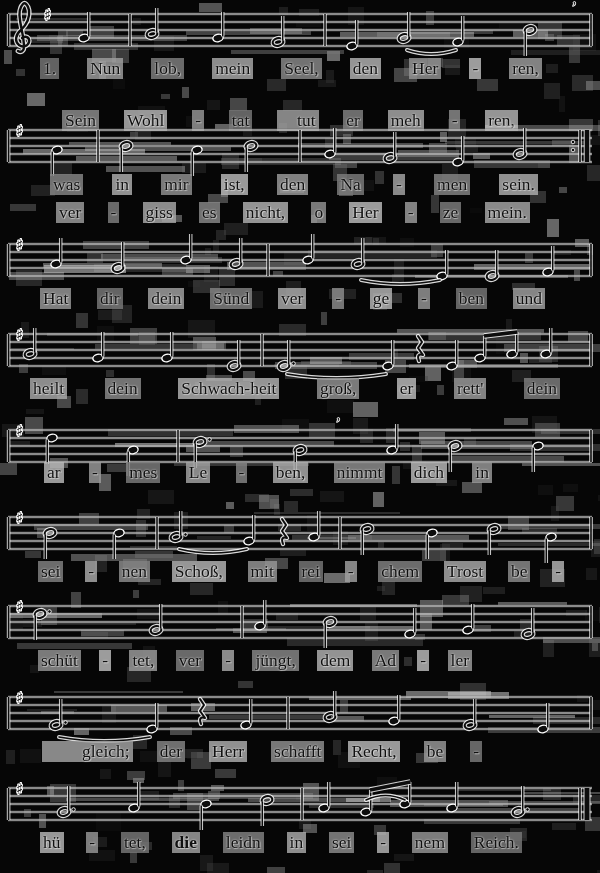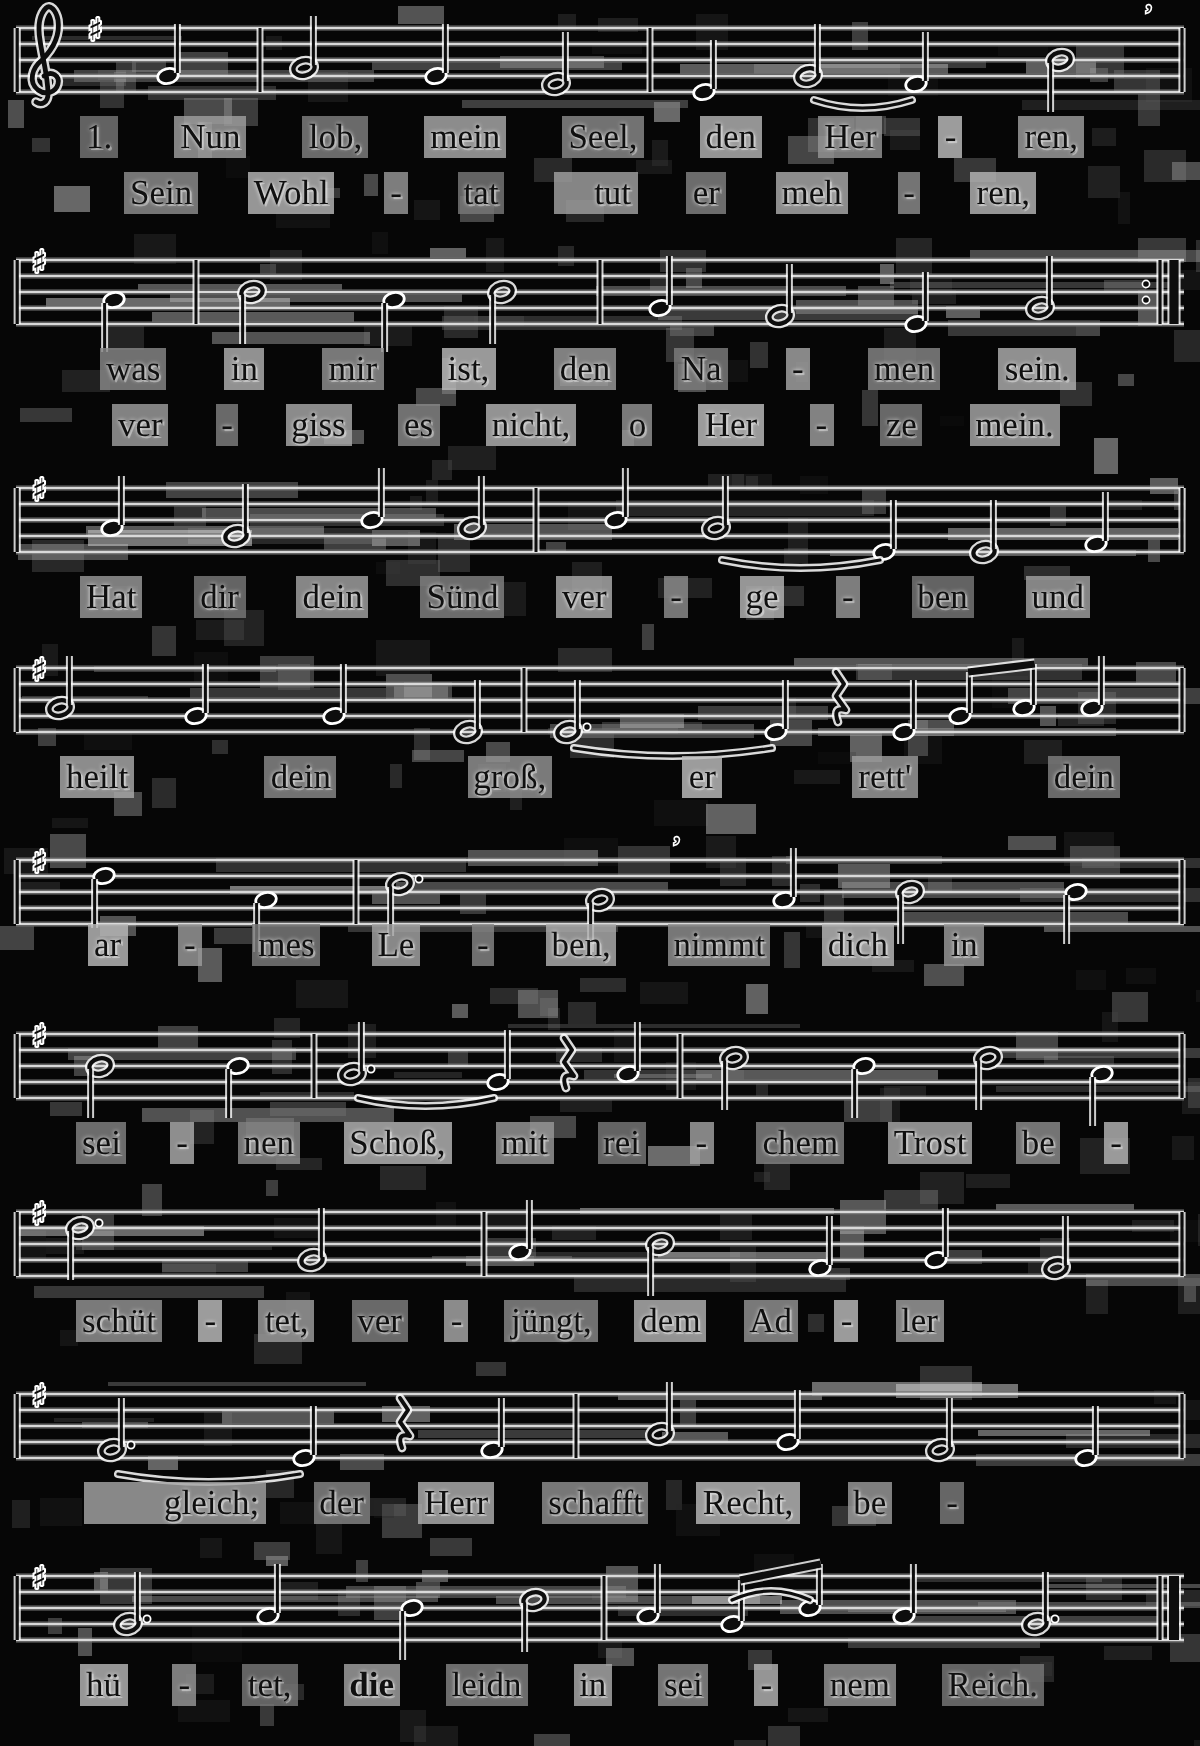--- a/index.html
+++ b/index.html
@@ -435,21 +435,21 @@
           <span class="word" style="background: rgba(189, 189, 189, 0.82);">-</span>
           <span class="word" style="background: rgba(158, 158, 158, 0.82);">ren,</span>
         </div>
         <div class="lyric-line" style="top: 86px; padding-left: 62px; padding-right: 82px;">
           <span class="word" style="background: rgba(141, 141, 141, 0.82);">Sein</span>
           <span class="word" style="background: rgba(182, 182, 182, 0.82);">Wohl</span>
           <span class="word" style="background: rgba(151, 151, 151, 0.82);">-</span>
           <span class="word" style="background: rgba(120, 120, 120, 0.82);">tat</span>
           <span class="word" style="background: rgba(161, 161, 161, 0.82); padding-left: 20px;">tut</span>
           <span class="word" style="background: rgba(130, 130, 130, 0.82);">er</span>
-          <span class="word" style="background: rgba(171, 171, 171, 0.82);">meh</span>
+          <span class="word" style="background: rgba(171, 171, 171, 0.82); margin-top: 24px;">meh</span>
           <span class="word" style="background: rgba(140, 140, 140, 0.82);">-</span>
           <span class="word" style="background: rgba(181, 181, 181, 0.82);">ren,</span>
         </div>
       </div>
       <div class="system" style="top: 116px;">
         <svg width="600" height="64">
           <rect x="221" y="42" width="120" height="7" fill="rgb(153,153,153)" opacity="0.27"></rect>
           <rect x="298" y="27" width="125" height="5" fill="rgb(207,207,207)" opacity="0.35"></rect>
           <rect x="474" y="44" width="76" height="8" fill="rgb(116,116,116)" opacity="0.46"></rect>
           <rect x="485" y="9" width="145" height="6" fill="rgb(214,214,214)" opacity="0.32"></rect>
@@ -683,20 +683,21 @@
           <path d="M418 16 L422 22 L418 28 L423 35 Q416 33 419 41" fill="none" stroke="#ffffff" stroke-width="4.4" stroke-linecap="round" stroke-linejoin="round" opacity="0.85"></path>
           <path d="M418 16 L422 22 L418 28 L423 35 Q416 33 419 41" fill="none" stroke="#0d0d0d" stroke-width="2" stroke-linecap="round" stroke-linejoin="round"></path>
           <path d="M287 54 Q336 62 386 54" fill="none" stroke="#ffffff" stroke-width="4" stroke-linecap="round" stroke-linejoin="round" opacity="0.85"></path>
           <path d="M287 54 Q336 62 386 54" fill="none" stroke="#0d0d0d" stroke-width="1.6" stroke-linecap="round" stroke-linejoin="round"></path>
           <line x1="591" y1="14" x2="591" y2="46" stroke="#ffffff" stroke-width="3.6" opacity="0.8"></line>
           <line x1="591" y1="14" x2="591" y2="46" stroke="#0d0d0d" stroke-width="1.6"></line>
         </svg>
         <div class="lyric-line" style="top: 58px; padding-left: 30px; padding-right: 40px;">
           <span class="word" style="background: rgba(169, 169, 169, 0.82);">heilt</span>
           <span class="word" style="background: rgba(138, 138, 138, 0.82);">dein</span>
+          <span class="word" style="background: rgba(179, 179, 179, 0.82);">Schwach-heit</span>
           <span class="word" style="background: rgba(148, 148, 148, 0.82);">groß,</span>
           <span class="word" style="background: rgba(189, 189, 189, 0.82);">er</span>
           <span class="word" style="background: rgba(158, 158, 158, 0.82);">rett'</span>
           <span class="word" style="background: rgba(127, 127, 127, 0.82);">dein</span>
         </div>
       </div>
       <div class="system" style="top: 416px;">
         <svg width="600" height="64">
           <rect x="393" y="12" width="78" height="4" fill="rgb(119,119,119)" opacity="0.46"></rect>
           <rect x="522" y="47" width="118" height="3" fill="rgb(156,156,156)" opacity="0.50"></rect>

